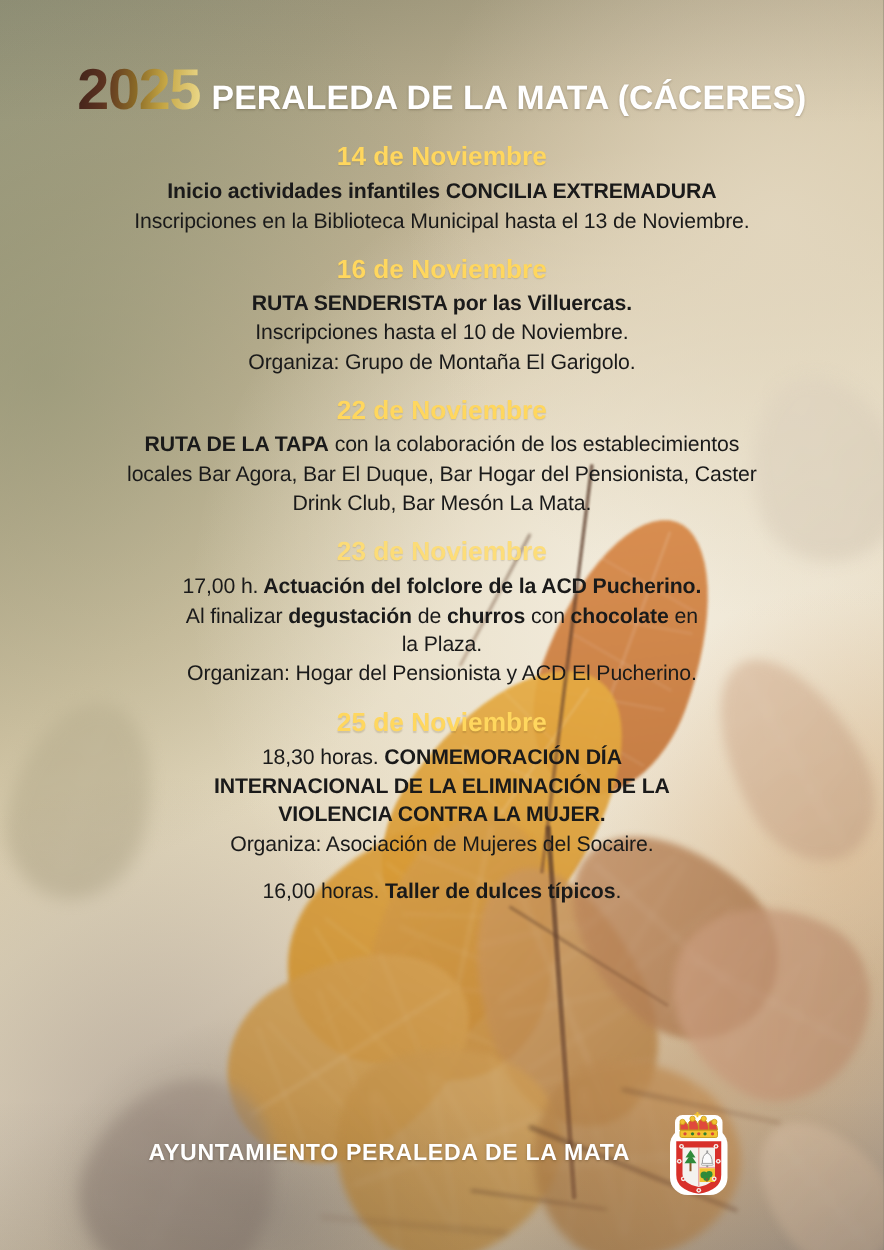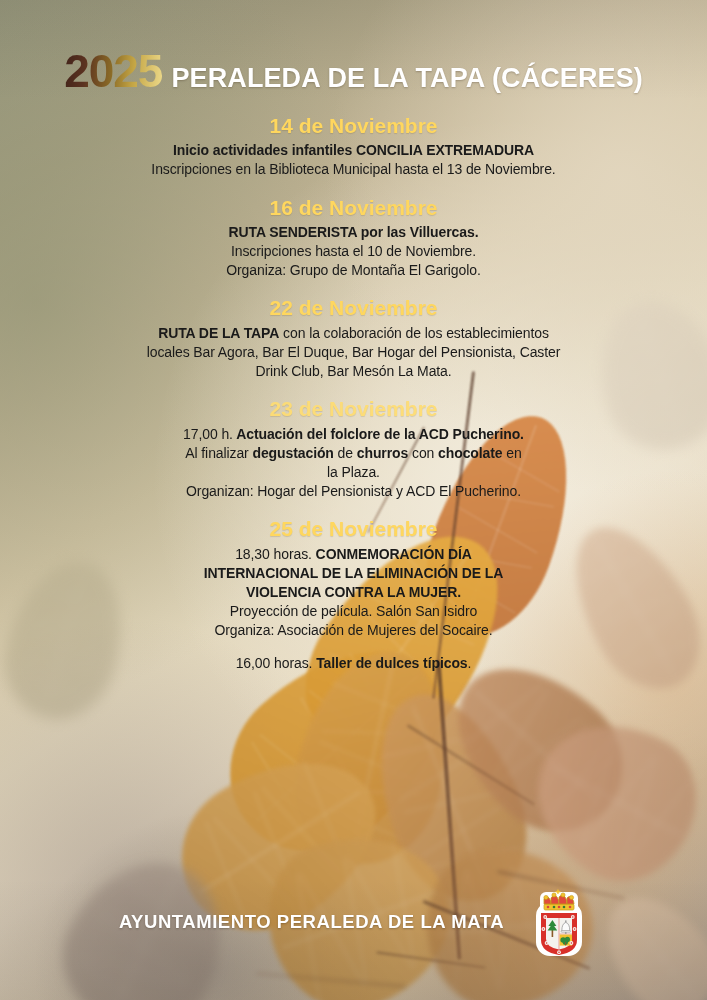--- a/index.html
+++ b/index.html
@@ -164,21 +164,21 @@
     color: #ffd75e;
     line-height: 1.3;
     margin-bottom: 2px;
     text-shadow: 0 1px 1px rgba(90,70,30,0.18);
   }
   .event-date.faded {
     color: #ffdd72;
     opacity: 0.92;
   }
   .event-line {
-    font-size: 14px;
+    font-size: 17px;
     color: #1a1a1a;
     line-height: 1.37;
     letter-spacing: -0.1px;
   }
   .event-line b {
     font-weight: bold;
   }
 
   .footer {
     position: absolute;
@@ -343,21 +343,21 @@
       <div class="branch" style="left: 330px; top: 905px; width: 2px; height: 150px; transform: rotate(95deg); filter: blur(2.4px); opacity: 0.45;"></div>
     </div>
 
   <div class="bg-layer bg-vignette"></div>
 
   <div class="content">
 
     <div class="header">
       <div class="subline">
         <span class="title-year">2025</span>
-        <span class="title-place">PERALEDA DE LA TAPA (CÁCERES)</span>
+        <span class="title-place">PERALEDA DE LA MATA (CÁCERES)</span>
       </div>
     </div>
 
     <div class="events" id="events">
         <div class="event">
           <div class="event-date">14 de Noviembre</div>
           <div class="event-line"><b>Inicio actividades infantiles CONCILIA EXTREMADURA</b></div>
           <div class="event-line"><span>Inscripciones en la Biblioteca Municipal hasta el 13 de Noviembre.</span></div>
         </div>
         <div class="event">
@@ -377,21 +377,20 @@
           <div class="event-line"><span>17,00 h.</span><b> Actuación del folclore  de la ACD Pucherino.</b></div>
           <div class="event-line"><span>Al finalizar </span><b>degustación</b><span> de </span><b>churros</b><span> con </span><b>chocolate</b><span> en</span></div>
           <div class="event-line"><span>la Plaza.</span></div>
           <div class="event-line"><span>Organizan: Hogar del Pensionista y ACD El Pucherino.</span></div>
         </div>
         <div class="event">
           <div class="event-date">25 de Noviembre</div>
           <div class="event-line"><span>18,30 horas.</span><b> CONMEMORACIÓN DÍA</b></div>
           <div class="event-line"><b>INTERNACIONAL DE LA ELIMINACIÓN DE LA</b></div>
           <div class="event-line"><b>VIOLENCIA CONTRA LA MUJER.</b></div>
-          <div class="event-line"><span>Proyección de película. Salón San Isidro</span></div>
           <div class="event-line"><span>Organiza:  Asociación de Mujeres del Socaire.</span></div>
         </div>
         <div class="event">
           <div class="event-line"><span>16,00 horas. </span><b>Taller de dulces típicos</b><span>.</span></div>
         </div>
       </div>
 
     <div class="footer">
       <span class="footer-text">AYUNTAMIENTO PERALEDA DE LA MATA</span>
       <span class="crest">

